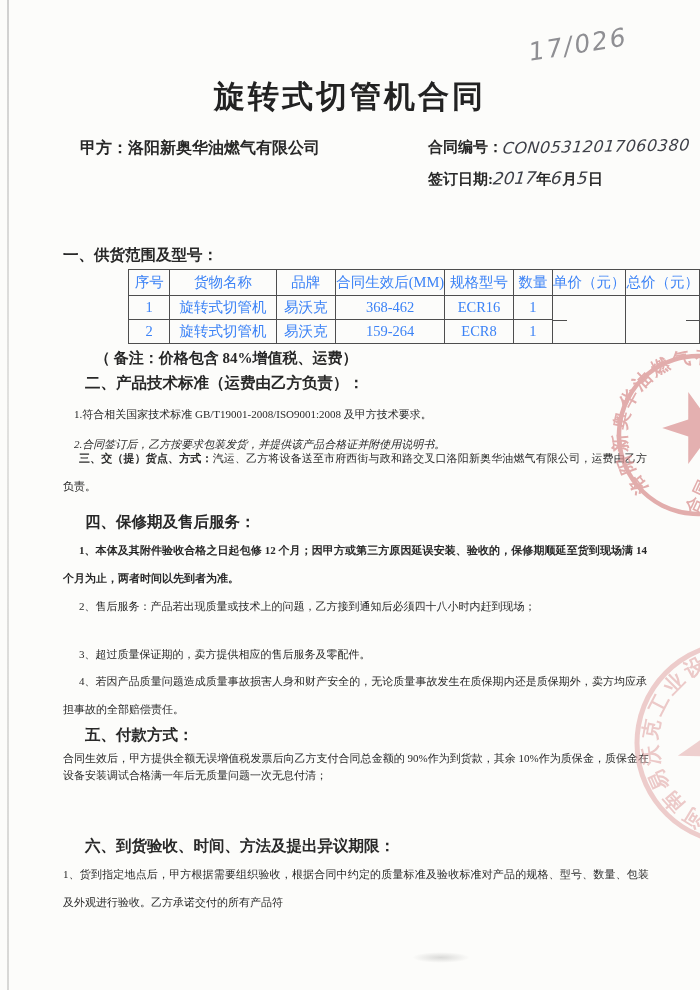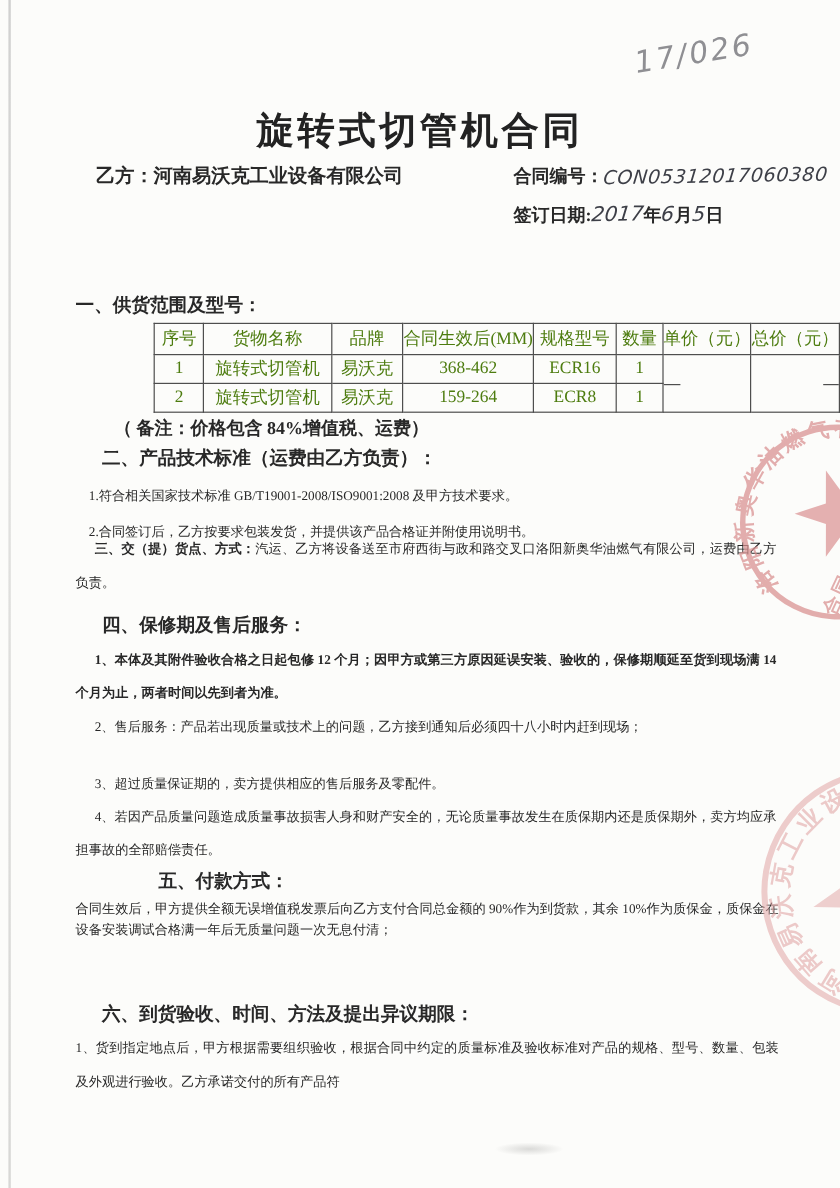--- a/index.html
+++ b/index.html
@@ -9,34 +9,34 @@
     font-family:"Liberation Serif","DejaVu Serif",serif;
     color:#282828;
   }
   .scan-edge{position:absolute;left:7px;top:0;width:2px;height:990px;
     background:linear-gradient(180deg,#b9b9b9,#d2d2d0 40%,#c4c4c2);opacity:.65;}
   .smudge{position:absolute;left:412px;top:952px;width:58px;height:11px;border-radius:50%;
     background:radial-gradient(ellipse at center,#9a9a98 0%,rgba(250,250,248,0) 70%);opacity:.35;}
   .corner-mark{position:absolute;left:528px;top:30px;
     font-family:"DejaVu Sans",sans-serif;font-size:25px;color:#8f8f93;
     transform:rotate(-9deg) skewX(-10deg);letter-spacing:2px;}
-  .title{position:absolute;left:0;top:88px;width:100%;text-align:center;
+  .title{position:absolute;left:0;top:76px;width:100%;text-align:center;
     font-size:31px;font-weight:bold;letter-spacing:3px;color:#222;}
   .parties{position:absolute;left:80px;top:132px;font-size:16px;font-weight:bold;line-height:32px;}
   .meta{position:absolute;left:428px;top:131px;font-size:15px;font-weight:bold;line-height:31px;white-space:nowrap;}
   .hand{font-family:"DejaVu Sans",sans-serif;font-weight:400;font-style:italic;
     color:#3d3f47;display:inline-block;transform:skewX(-7deg) rotate(-1deg);}
   .hand-no{font-size:16px;letter-spacing:.5px;}
   .hand-date{font-size:17px;}
   .blk{position:absolute;font-size:11px;line-height:28px;text-align:justify;}
   .sec-h{font-weight:bold;font-size:15.5px;line-height:24px;white-space:nowrap;}
   .note{font-weight:bold;font-size:15px;white-space:nowrap;}
   .indent{text-indent:1.45em;}
   table.goods{position:absolute;left:95px;top:269px;border-collapse:collapse;table-layout:fixed;
-    font-size:14.5px;color:#4d7c0f;margin-left:33px;}
+    font-size:14.5px;color:#3b82f6;margin-left:33px;}
   table.goods th,table.goods td{border:1px solid #4e4e4e;text-align:center;
     font-weight:normal;padding:0;overflow:hidden;white-space:nowrap;}
   table.goods th{height:25px;}
   table.goods td{height:23px;}
   td.merged{position:relative;}
   .tick-left{position:absolute;left:0;top:50%;width:14px;height:1px;background:#4e4e4e;}
   .tick-right{position:absolute;right:-9px;top:50%;width:22px;height:1px;background:#4e4e4e;}
   .seal{position:absolute;pointer-events:none;}
   .seal-a{left:598px;top:335px;}
   .seal-b{left:627px;top:633px;}
@@ -44,21 +44,21 @@
 </head>
 <body>
 
 <div class="scan-edge"></div>
 
 <div class="corner-mark">17/026</div>
 
 <div class="title">旋转式切管机合同</div>
 
 <div class="parties">
-  <div><span>乙方：</span><span>河南易沃克工业设备有限公司</span></div>
+  <div><span>甲方：</span><span>洛阳新奥华油燃气有限公司</span></div>
 </div>
 
 <div class="meta">
   <div><span>合同编号：</span><span class="hand hand-no">CON05312017060380</span></div>
   <div><span>签订日期:</span><span class="hand hand-date">2017</span><span>年</span><span class="hand hand-date">6</span><span>月</span><span class="hand hand-date">5</span><span>日</span></div>
 </div>
 
 <div class="blk sec-h" style="left:63px;top:243px;">一、供货范围及型号：</div>
 
 <table class="goods">
@@ -105,31 +105,31 @@
     <td>ECR8</td>
     <td>1</td>
   </tr>
 </tbody>
   </table>
 
 <div class="blk note" style="left:95px;top:344px;">（ 备注：价格包含 84%增值税、运费）</div>
 
 <div class="blk sec-h" style="left:85px;top:371px;">二、产品技术标准（运费由乙方负责）：</div>
 <div class="blk" style="left:74px;top:400px;width:575px;">1.符合相关国家技术标准 GB/T19001-2008/ISO9001:2008 及甲方技术要求。</div>
-<div class="blk" style="left:74px;top:430px;width:575px;">2.合同签订后，乙方按要求包装发货，并提供该产品合格证并附使用说明书。</div>
+<div class="blk" style="left:74px;top:430px;width:575px;font-style:italic;">2.合同签订后，乙方按要求包装发货，并提供该产品合格证并附使用说明书。</div>
 
 <p class="blk indent" style="left:63px;top:444px;width:584px;margin:0;"><b>三、交（提）货点、方式：</b><span>汽运、乙方将设备送至市府西街与政和路交叉口洛阳新奥华油燃气有限公司，运费由乙方负责。</span></p>
 
 <div class="blk sec-h" style="left:85px;top:510px;">四、保修期及售后服务：</div>
 <div class="blk indent" style="left:63px;top:536px;width:584px;font-weight:bold;">1、本体及其附件验收合格之日起包修 12 个月；因甲方或第三方原因延误安装、验收的，保修期顺延至货到现场满 14 个月为止，两者时间以先到者为准。</div>
 <div class="blk indent" style="left:63px;top:592px;width:584px;">2、售后服务：产品若出现质量或技术上的问题，乙方接到通知后必须四十八小时内赶到现场；</div>
 <div class="blk indent" style="left:63px;top:640px;width:584px;">3、超过质量保证期的，卖方提供相应的售后服务及零配件。</div>
 <div class="blk indent" style="left:63px;top:667px;width:584px;">4、若因产品质量问题造成质量事故损害人身和财产安全的，无论质量事故发生在质保期内还是质保期外，卖方均应承担事故的全部赔偿责任。</div>
 
-<div class="blk sec-h" style="left:85px;top:723px;margin-left:47px;">五、付款方式：</div>
+<div class="blk sec-h" style="left:85px;top:723px;">五、付款方式：</div>
 <div class="blk" style="left:63px;top:750px;width:586px;line-height:17px;">合同生效后，甲方提供全额无误增值税发票后向乙方支付合同总金额的 90%作为到货款，其余 10%作为质保金，质保金在设备安装调试合格满一年后无质量问题一次无息付清；</div>
 
 <div class="blk sec-h" style="left:85px;top:834px;">六、到货验收、时间、方法及提出异议期限：</div>
 <div class="blk" style="left:63px;top:860px;width:586px;">1、货到指定地点后，甲方根据需要组织验收，根据合同中约定的质量标准及验收标准对产品的规格、型号、数量、包装及外观进行验收。乙方承诺交付的所有产品符</div>
 
 <svg class="seal seal-a" width="200" height="200" viewBox="0 0 200 200">
   <g transform="rotate(-18 100 100)" opacity="0.72">
     <circle cx="100" cy="100" r="79" fill="none" stroke="#d98f8f" stroke-width="4.5"></circle>
     <path id="sealArcA" d="M 41,141.3 A 72 72 0 1 1 159,141.3" fill="none"></path>
     <text font-size="18" font-weight="bold" fill="#d98f8f" letter-spacing="3" font-family="Liberation Serif, DejaVu Serif, serif">

